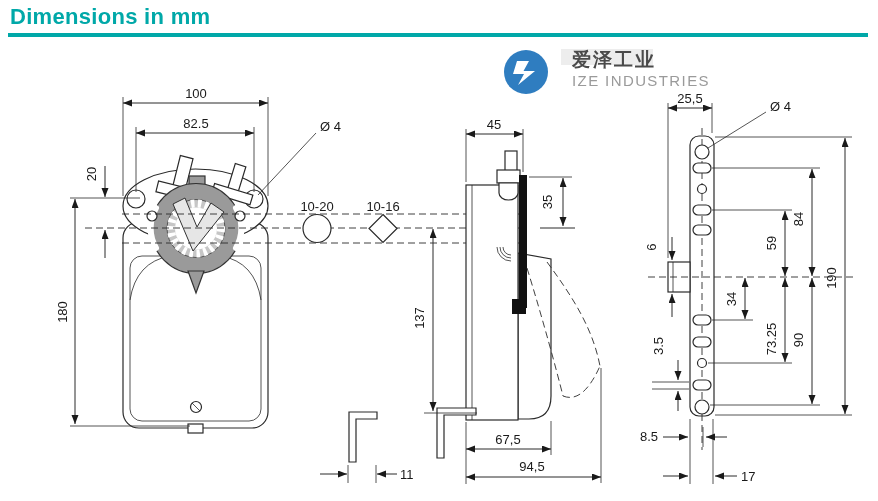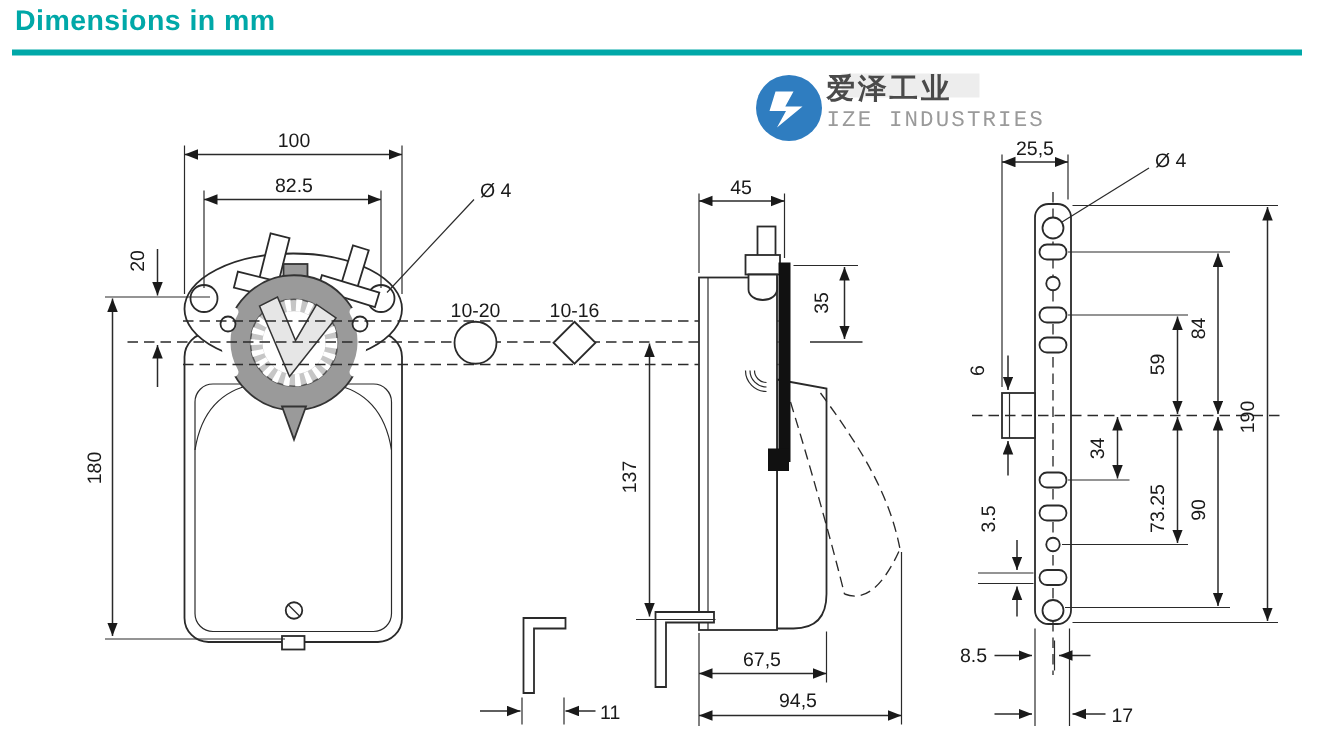--- a/index.html
+++ b/index.html
@@ -1,22 +1,22 @@
 <!DOCTYPE html>
 <html><head>
 <meta charset="utf-8">
 <style>
   html,body{margin:0;padding:0;background:#fff;}
   body{position:relative;width:878px;height:501px;overflow:hidden;font-family:"Liberation Sans",sans-serif;}
-  .page-title{position:absolute;left:10px;top:4px;font-size:19px;font-weight:bold;color:#00a8a8;letter-spacing:.3px;}
+  .page-title{position:absolute;left:10px;top:4px;font-size:22px;font-weight:bold;color:#00a8a8;letter-spacing:.3px;}
   .title-rule{position:absolute;left:8px;top:33px;width:860px;height:4px;background:#00a8a8;}
   .logo{position:absolute;left:503px;top:49px;display:flex;align-items:flex-start;}
   .logo-banner{position:absolute;left:58px;top:0px;width:92px;height:16px;background:#ededed;}
   .logo-mark{width:46px;height:46px;}
-  .logo-text{position:relative;margin-left:2px;font-family:Liberation Mono, monospace;}
+  .logo-text{position:relative;margin-left:23px;}
   .logo-cn{font-size:19px;font-weight:bold;color:#4a4a4a;letter-spacing:2px;line-height:1.2;position:relative;}
   .logo-en{font-size:15px;color:#9a9a9a;letter-spacing:1.4px;position:relative;}
   svg text{font-family:"Liberation Sans",sans-serif;font-size:13px;fill:#1a1a1a;}
   .ln{stroke:#2a2a2a;stroke-width:1;fill:none;}
   .thin{stroke:#2a2a2a;stroke-width:.8;fill:none;}
   .dash{stroke:#2a2a2a;stroke-width:.9;fill:none;stroke-dasharray:7 4;}
   .part{fill:#fff;stroke:#2a2a2a;stroke-width:1.2;}
   .gray{fill:#9a9a9a;stroke:#333;stroke-width:1.2;}
 </style>
 </head>

